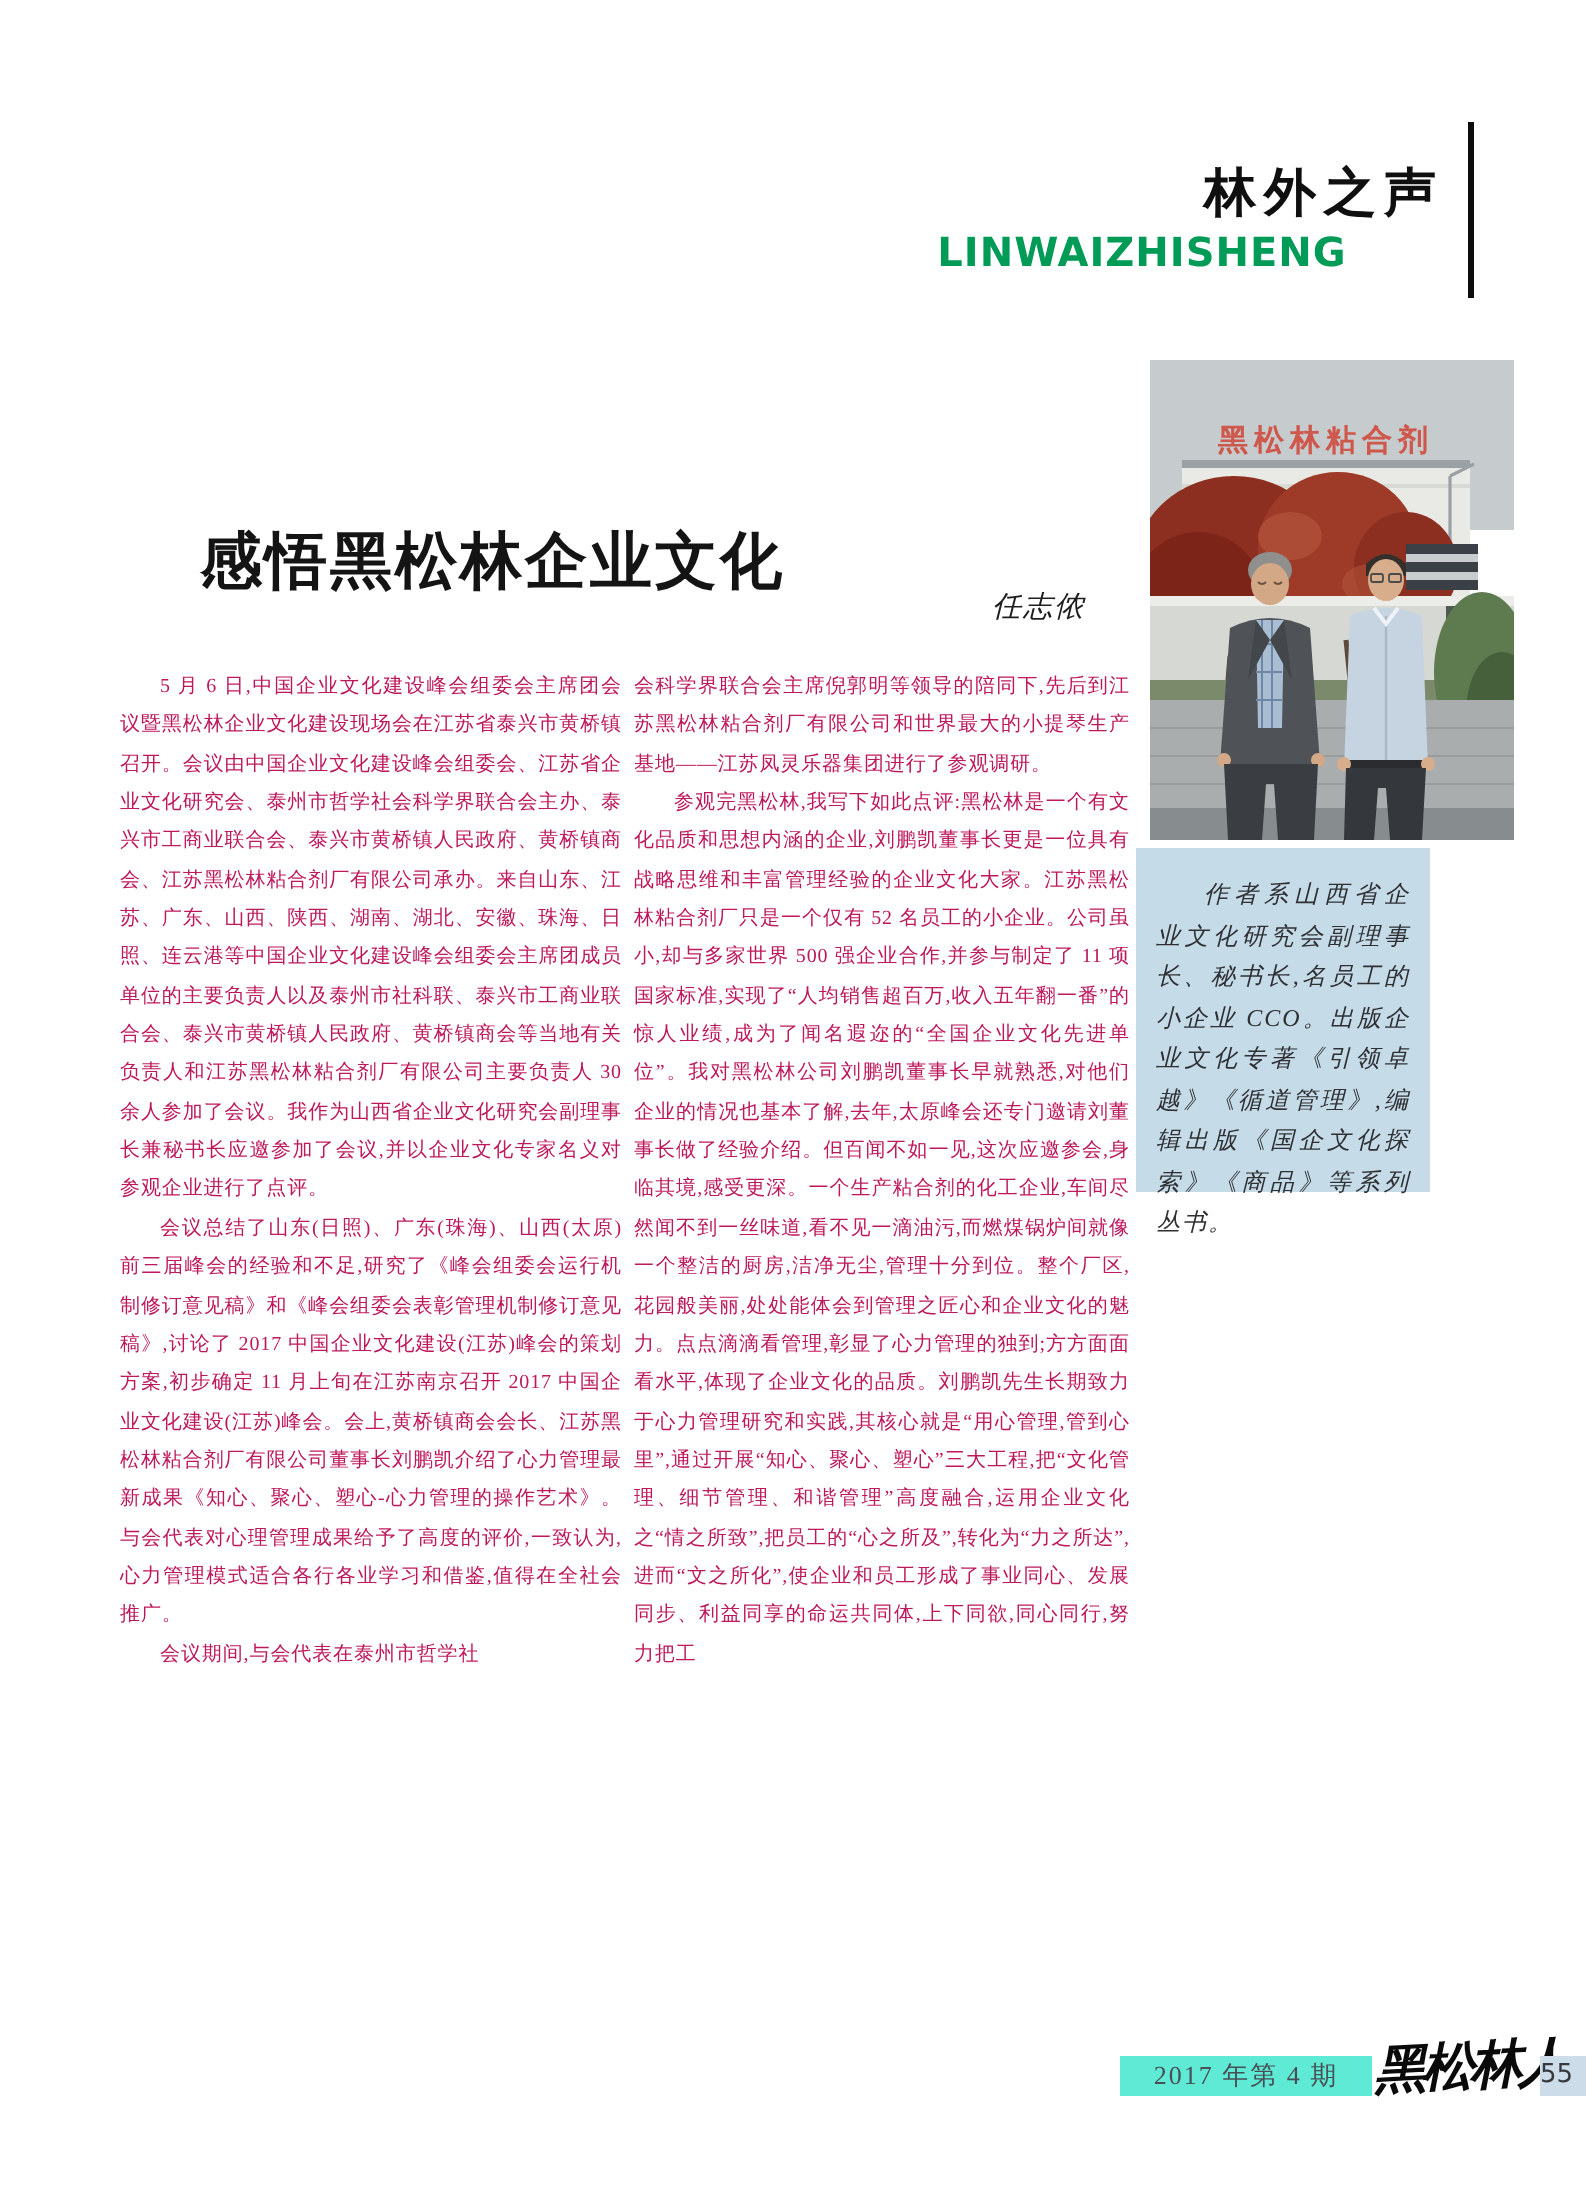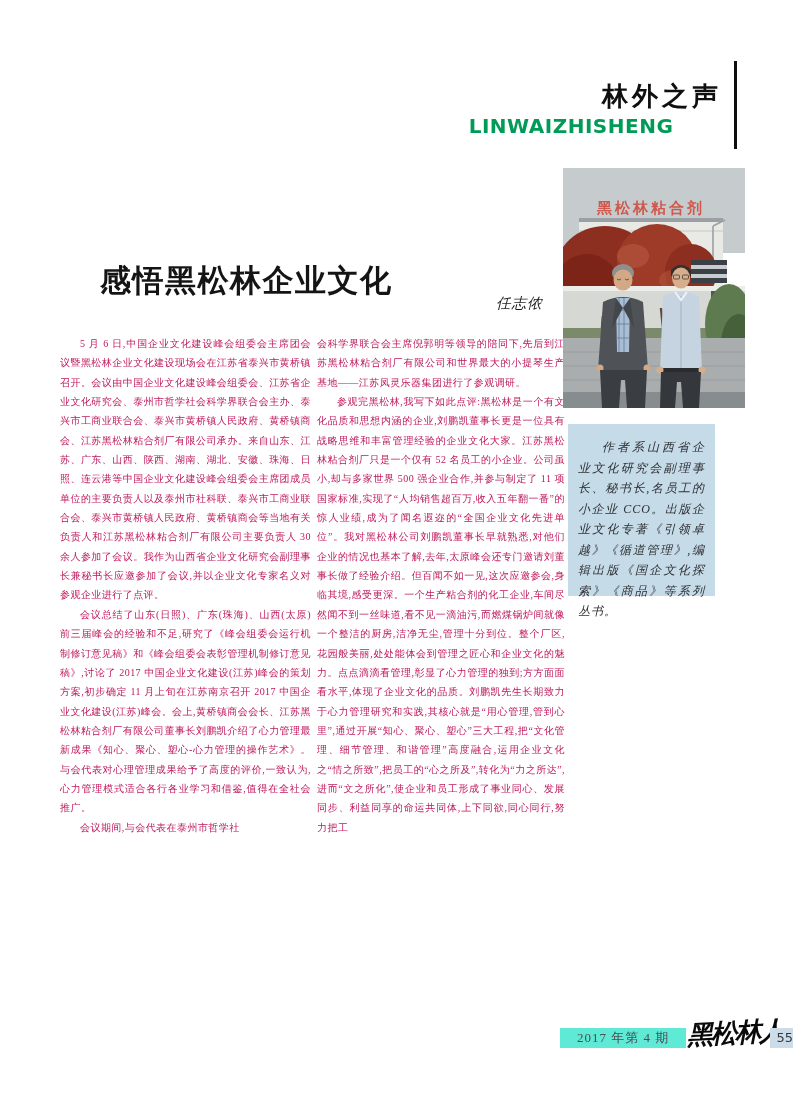--- a/index.html
+++ b/index.html
@@ -28,21 +28,21 @@
   
   .col{
     position:absolute;top:334px;font-size:10px;line-height:19.35px;color:#be185d;
     text-align:justify;letter-spacing:0.45px;
   }
   .col p{margin:0;text-indent:2em;}
   .col p.no-indent{text-indent:0;}
   .col-left{left:60px;width:251px;}
   .col-mid{left:317px;width:248px;}
   
-  .photo{position:absolute;left:563px;top:168px;width:182px;height:240px;margin:0;padding:0;}
+  .photo{position:absolute;left:563px;top:168px;width:182px;height:240px;margin:12px;padding:0;}
   .photo svg{display:block;}
   
   .caption-box{
     position:absolute;left:568px;top:424px;width:147px;height:172px;background:#c6dbe8;
     box-sizing:border-box;padding:13px 10px 0 10px;
   }
   .caption-box p{
     margin:0;font-style:italic;font-size:12px;line-height:20.5px;color:#2e3034;
     text-indent:2em;text-align:justify;letter-spacing:1px;
   }
@@ -51,21 +51,21 @@
     position:absolute;left:560px;top:1028px;width:126px;height:20px;background:#5eead4;
     color:#494f56;font-size:13px;line-height:20px;text-align:center;letter-spacing:1px;
   }
   .logo{
     position:absolute;left:687px;top:1016px;width:82px;white-space:nowrap;
     font-size:26px;font-weight:bold;font-style:italic;color:#0a0a0a;
     letter-spacing:-2px;transform:rotate(-3deg);
   }
   .page-num{
     position:absolute;left:770px;top:1028px;width:23px;height:20px;background:#ccdce8;
-    color:#35383c;font-size:13px;line-height:20px;text-align:right;
+    color:#35383c;font-size:13px;line-height:20px;text-align:left;
     font-family:"DejaVu Sans","Liberation Sans",sans-serif;
   }
 </style>
 </head>
 <body>
 
 <div class="page">
 
   <div class="section-label">林外之声</div>
   <div class="section-pinyin">LINWAIZHISHENG</div>

